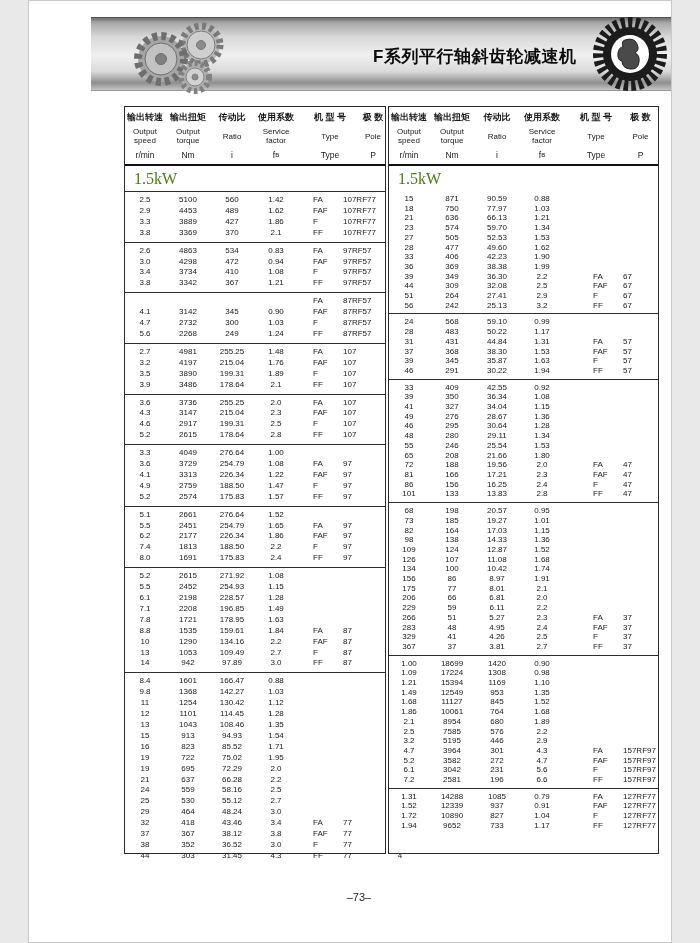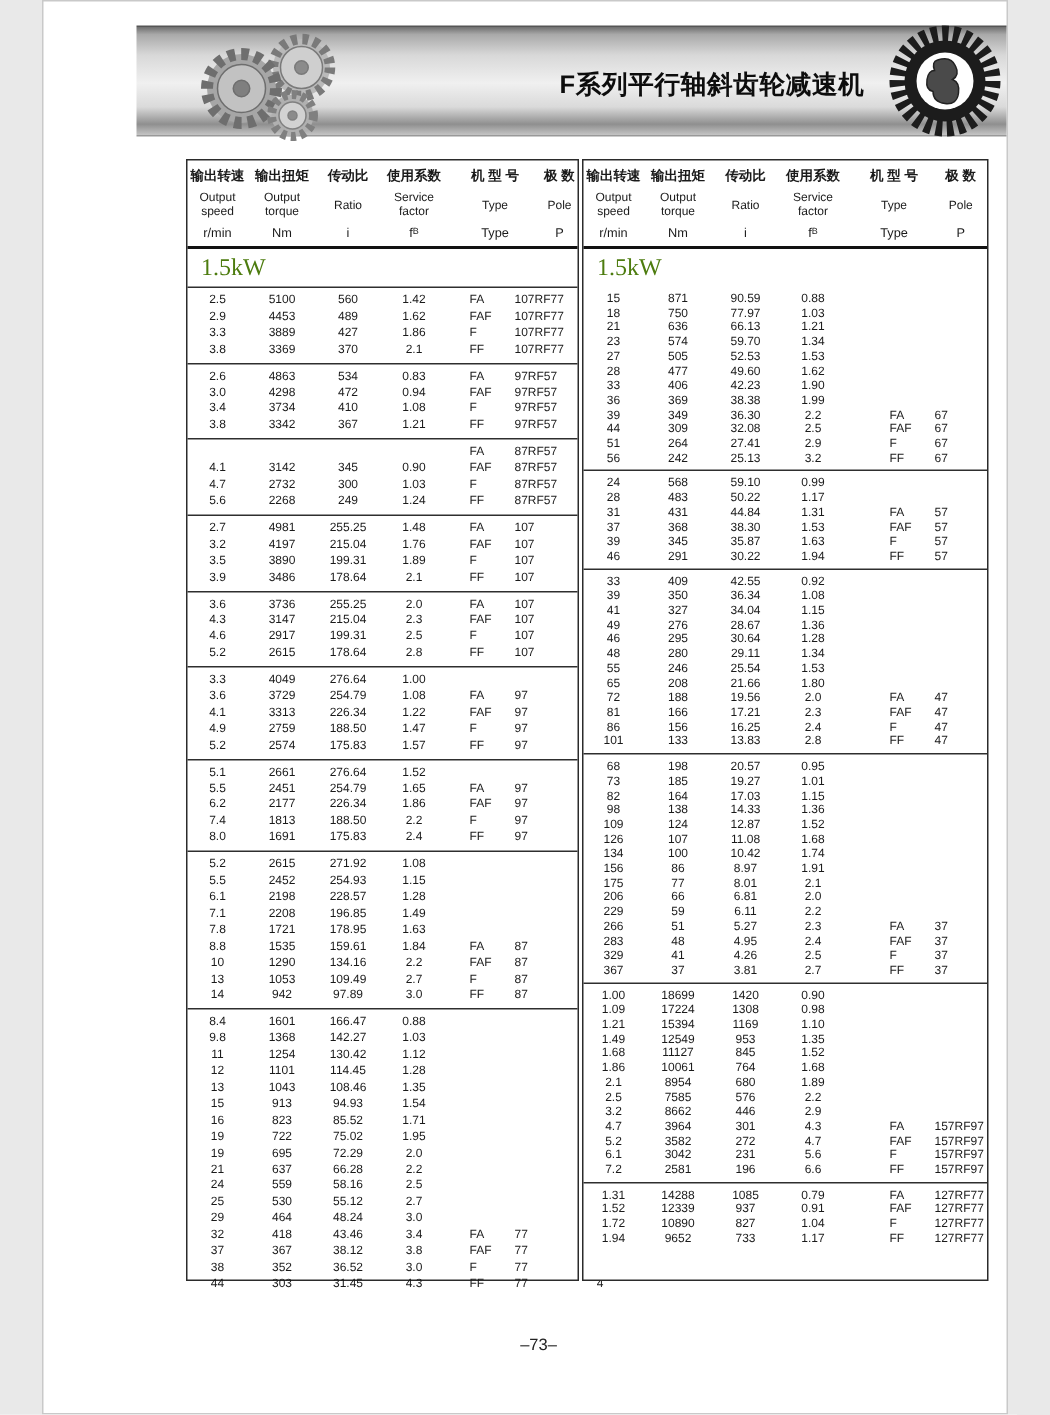--- a/index.html
+++ b/index.html
@@ -1141,21 +1141,21 @@
               <div class="ncell">1.89</div>
             </div>
             <div class="nrow">
               <div class="ncell">2.5</div>
               <div class="ncell">7585</div>
               <div class="ncell">576</div>
               <div class="ncell">2.2</div>
             </div>
             <div class="nrow">
               <div class="ncell">3.2</div>
-              <div class="ncell">8662</div>
+              <div class="ncell">5195</div>
               <div class="ncell">446</div>
               <div class="ncell">2.9</div>
             </div>
             <div class="nrow">
               <div class="ncell">4.7</div>
               <div class="ncell">3964</div>
               <div class="ncell">301</div>
               <div class="ncell">4.3</div>
             </div>
             <div class="nrow">

